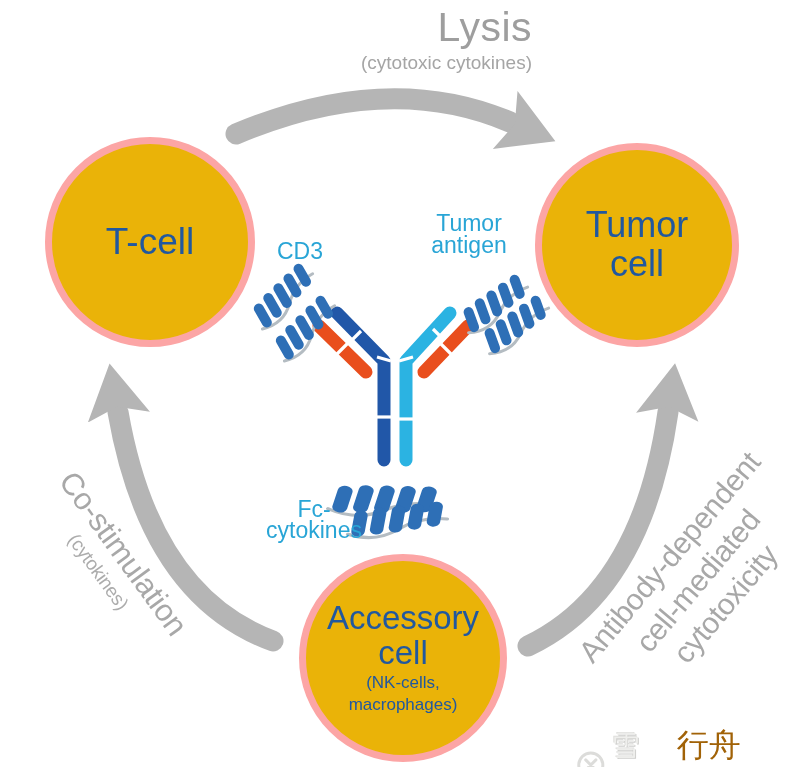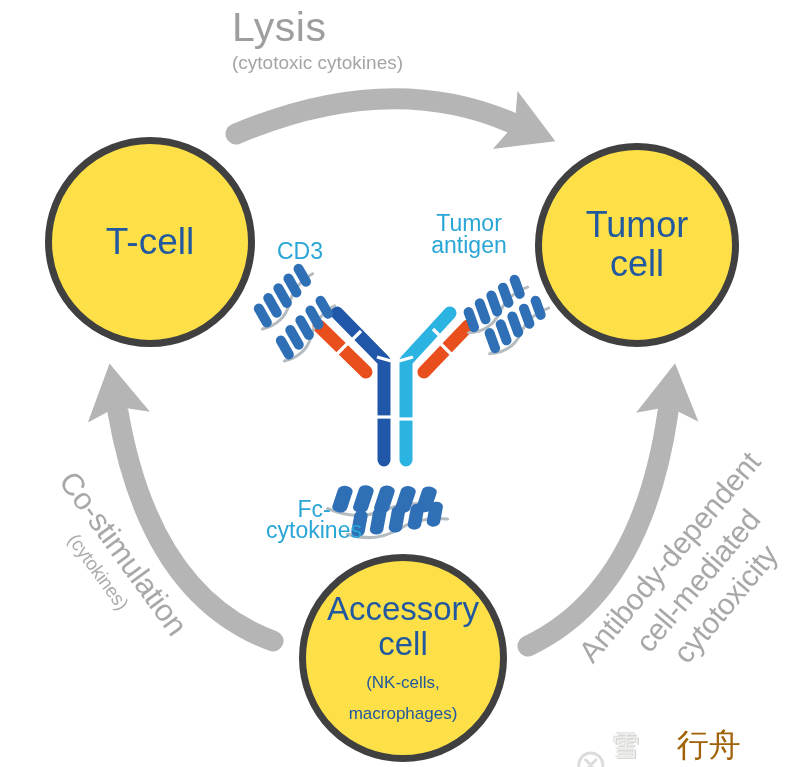--- a/index.html
+++ b/index.html
@@ -2,33 +2,33 @@
 <html><head>
 <meta charset="utf-8">
 <style>
   html,body{margin:0;padding:0;background:#ffffff;}
   #stage{
     position:relative;width:800px;height:767px;background:#ffffff;overflow:hidden;
     font-family:"Liberation Sans","DejaVu Sans",sans-serif;
   }
   .abs{position:absolute;}
   
-  .title-block{left:232px;top:6px;width:300px;text-align:left;color:#9e9e9e;}
+  .title-block{left:232px;top:6px;width:300px;text-align:right;color:#9e9e9e;}
   .title-main{font-size:41px;line-height:1.05;letter-spacing:0.5px;}
   .title-sub{font-size:19px;margin-top:3px;color:#a5a5a5;}
   
   .cell{
-    border:7px solid #404040;border-radius:50%;background:#fde047;
+    border:7px solid #fca5a5;border-radius:50%;background:#eab308;
     display:flex;flex-direction:column;align-items:center;justify-content:center;
     color:#21589f;text-align:center;z-index:2;
   }
   .cell-t{left:45px;top:137px;width:196px;height:196px;font-size:37px;}
   .cell-tumor{left:535px;top:143px;width:190px;height:190px;font-size:36px;line-height:1.08;}
   .cell-acc{left:299px;top:554px;width:194px;height:194px;font-size:33px;line-height:1.06;}
-  .cell-acc .subline{font-size:17px;line-height:1.15;margin-top:11px;}
+  .cell-acc .subline{font-size:17px;line-height:1.15;margin-top:2px;}
   
   .cyan-label{color:#29a5d6;text-align:center;font-size:23px;line-height:0.95;z-index:4;}
   .lbl-cd3{left:260px;top:241px;width:80px;}
   .lbl-antigen{left:409px;top:213px;width:120px;}
   .lbl-fc{left:254px;top:499px;width:120px;line-height:0.92;}
   
   .gray-rot{color:#a8a8a8;text-align:center;z-index:1;letter-spacing:-0.3px;}
   .rot-left{left:64px;top:442px;width:250px;font-size:31px;transform:rotate(54deg);transform-origin:0 0;}
   .rot-left .subline{font-size:19px;margin-top:2px;color:#acacac;}
   .rot-right{left:558px;top:526px;width:280px;font-size:30px;line-height:1.22;transform:rotate(-50deg);}

